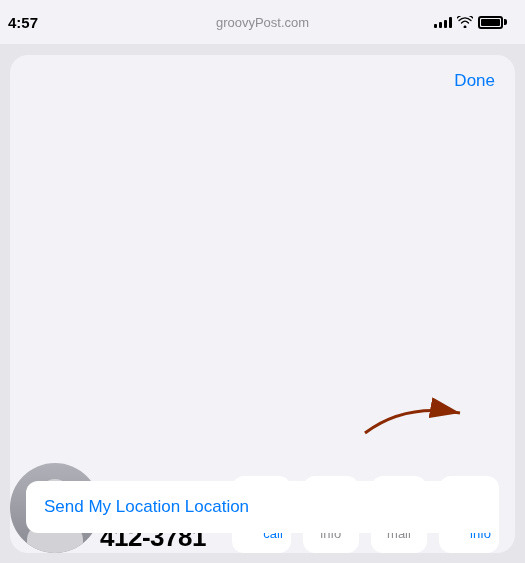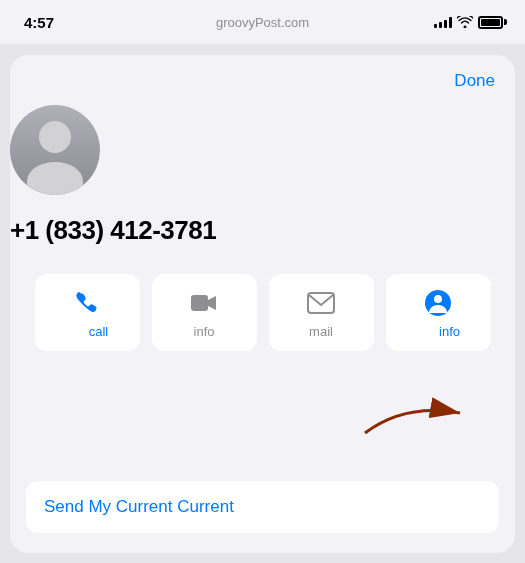--- a/index.html
+++ b/index.html
@@ -14,21 +14,21 @@
     }
 
     
     .status-bar {
       width: 100%;
       height: 44px;
       background: #f2f2f7;
       display: flex;
       align-items: center;
       justify-content: space-between;
-      padding: 0 18px 0 24px;
+      padding: 0 18px 0 8px;
       position: relative;
     }
 
     .status-time {
       font-size: 15px;
       font-weight: 600;
       color: #000;
     }
 
     .status-center {
@@ -93,22 +93,22 @@
     
     .sheet {
       position: absolute;
       top: 55px;
       left: 10px;
       right: 10px;
       bottom: 10px;
       background: #f2f2f7;
       border-radius: 18px;
       display: flex;
-      flex-direction: column;
-      align-items: flex-start;
+      flex-direction: row;
+      align-items: flex-end;
       overflow: hidden;
     }
 
     
     .done-btn {
       position: absolute;
       top: 16px;
       right: 20px;
       font-size: 17px;
       color: #007aff;
@@ -334,16 +334,16 @@
   <svg class="arrow-annotation" viewBox="0 0 140 60" xmlns="http://www.w3.org/2000/svg">
     <defs>
       <marker id="arrowhead" markerWidth="10" markerHeight="7" refX="10" refY="3.5" orient="auto">
         <polygon points="0 0, 10 3.5, 0 7" fill="#8b2a00"></polygon>
       </marker>
     </defs>
     <path d="M20,50 Q60,20 115,30" stroke="#8b2a00" stroke-width="3" fill="none" marker-end="url(#arrowhead)"></path>
   </svg>
 
   <div class="send-location-row">
-    <span class="send-location-text">Send My Current Current</span>
+    <span class="send-location-text">Send My Location Location</span>
   </div>
 
 </div>
 
 </body></html>

